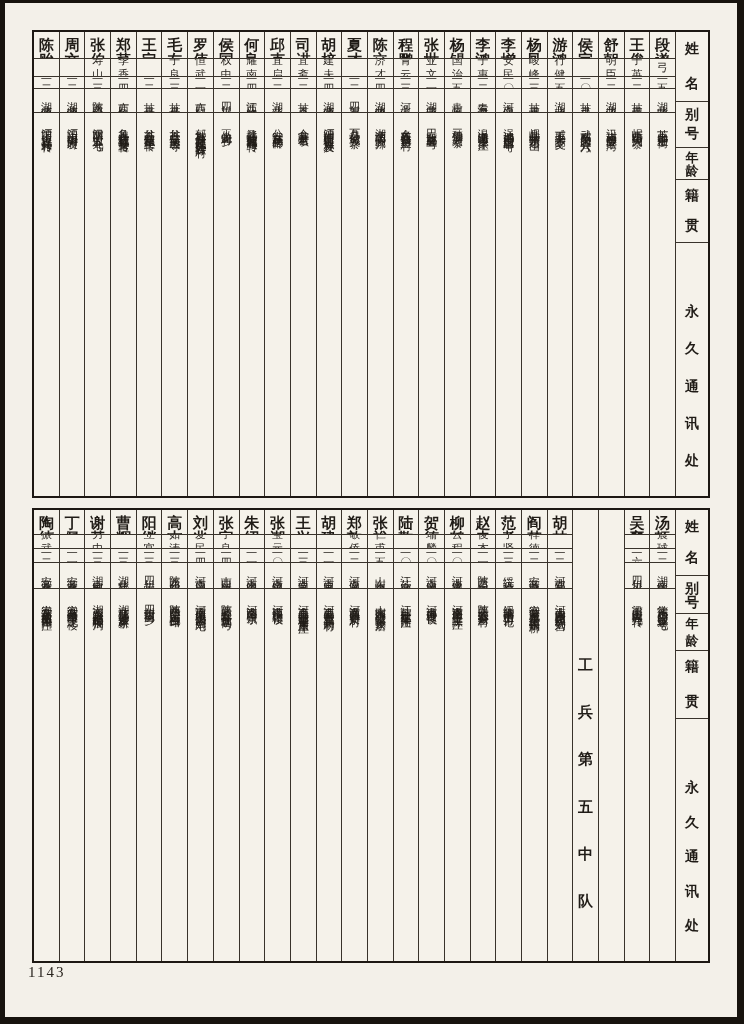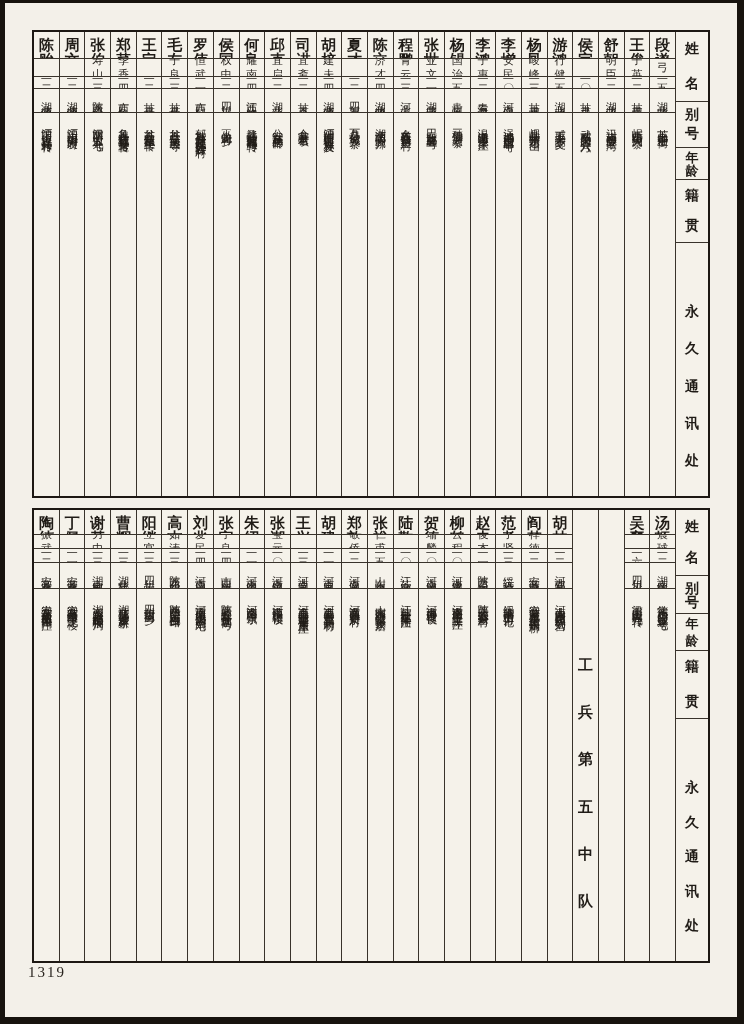--- a/index.html
+++ b/index.html
@@ -1345,13 +1345,13 @@
       </div>
       <div class="cell r-native">
         <div class="vtext native-text">安徽宿县</div>
       </div>
       <div class="cell r-addr">
         <div class="vtext addr-text">安徽宿县南项桥集西陶庄</div>
       </div>
     </div>
   </div>
 
-<div class="page-number">1319</div>
+<div class="page-number">1143</div>
 
 </body></html>

